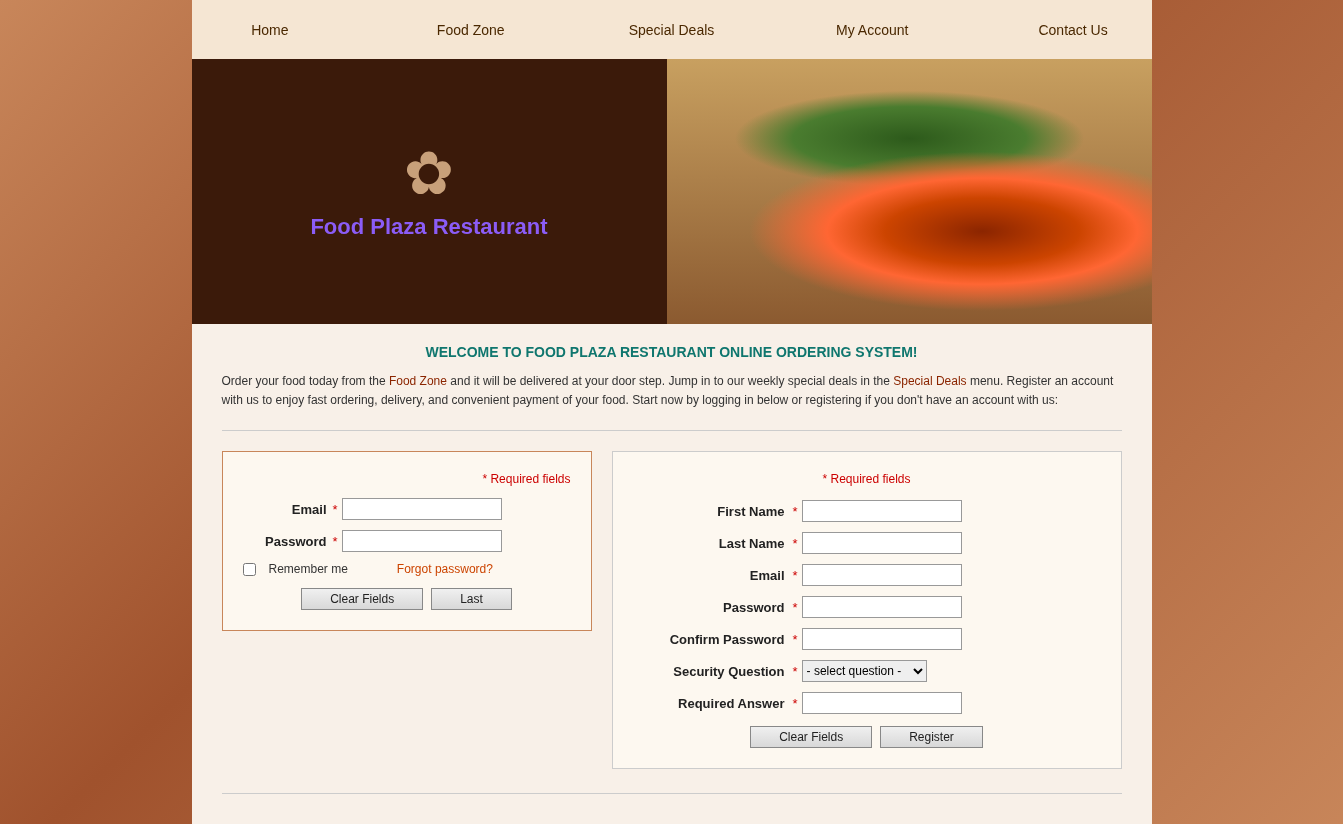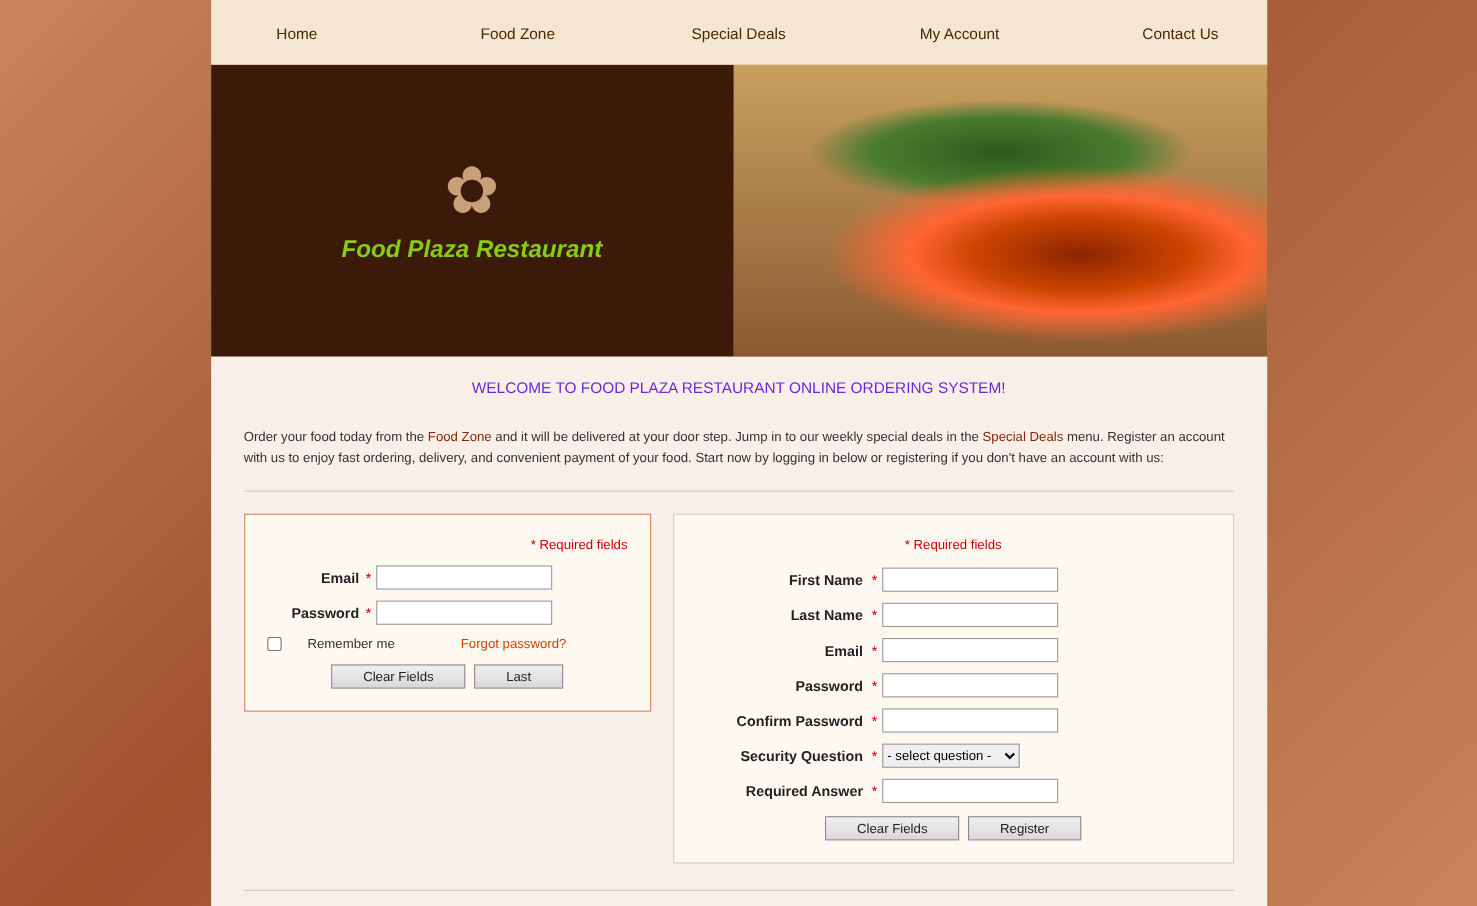--- a/index.html
+++ b/index.html
@@ -49,23 +49,22 @@
       justify-content: center;
       flex-shrink: 0;
     }
     .logo-icon {
       color: #c8a07a;
       font-size: 60px;
       line-height: 1;
       margin-bottom: 10px;
     }
     .restaurant-name {
-      color: #84cc16;
+      color: #8b5cf6;
       font-size: 22px;
-      font-style: italic;
       font-weight: bold;
     }
     .header-right {
       flex: 1;
       background: linear-gradient(to bottom, #8b5a2b, #a0522d);
       overflow: hidden;
       position: relative;
     }
     
     .food-visual {
@@ -77,24 +76,24 @@
         linear-gradient(180deg, #c8a060 0%, #8b5a30 100%);
     }
 
     
     .main-content {
       background: #f8f0e8;
       padding: 20px 30px 30px;
     }
     .welcome-title {
       text-align: center;
-      font-weight: normal;
+      font-weight: bold;
       font-size: 14px;
-      color: #6d28d9;
-      margin-bottom: 28px;
+      color: #0f766e;
+      margin-bottom: 12px;
     }
     .welcome-text {
       color: #333;
       font-size: 12px;
       line-height: 1.6;
       margin-bottom: 20px;
     }
     .welcome-text a { color: #8b2500; text-decoration: none; }
     .divider {
       border: none;
@@ -141,21 +140,21 @@
       width: 160px;
       height: 22px;
       border: 1px solid #999;
       font-size: 12px;
       padding: 2px 4px;
     }
     .remember-row {
       display: flex;
       align-items: center;
       margin: 8px 0 12px 0;
-      gap: 24px;
+      gap: 13px;
     }
     .remember-row label { font-size: 12px; color: #333; }
     .forgot-link { color: #cc4400; font-size: 12px; cursor: pointer; margin-left: 20px; padding-left: 16px; }
     .form-buttons { display: flex; gap: 8px; justify-content: center; margin-top: 4px; }
     .btn {
       padding: 3px 28px;
       border: 1px solid #888;
       background: linear-gradient(to bottom, #f0f0f0, #d8d8d8);
       font-size: 12px;
       cursor: pointer;

